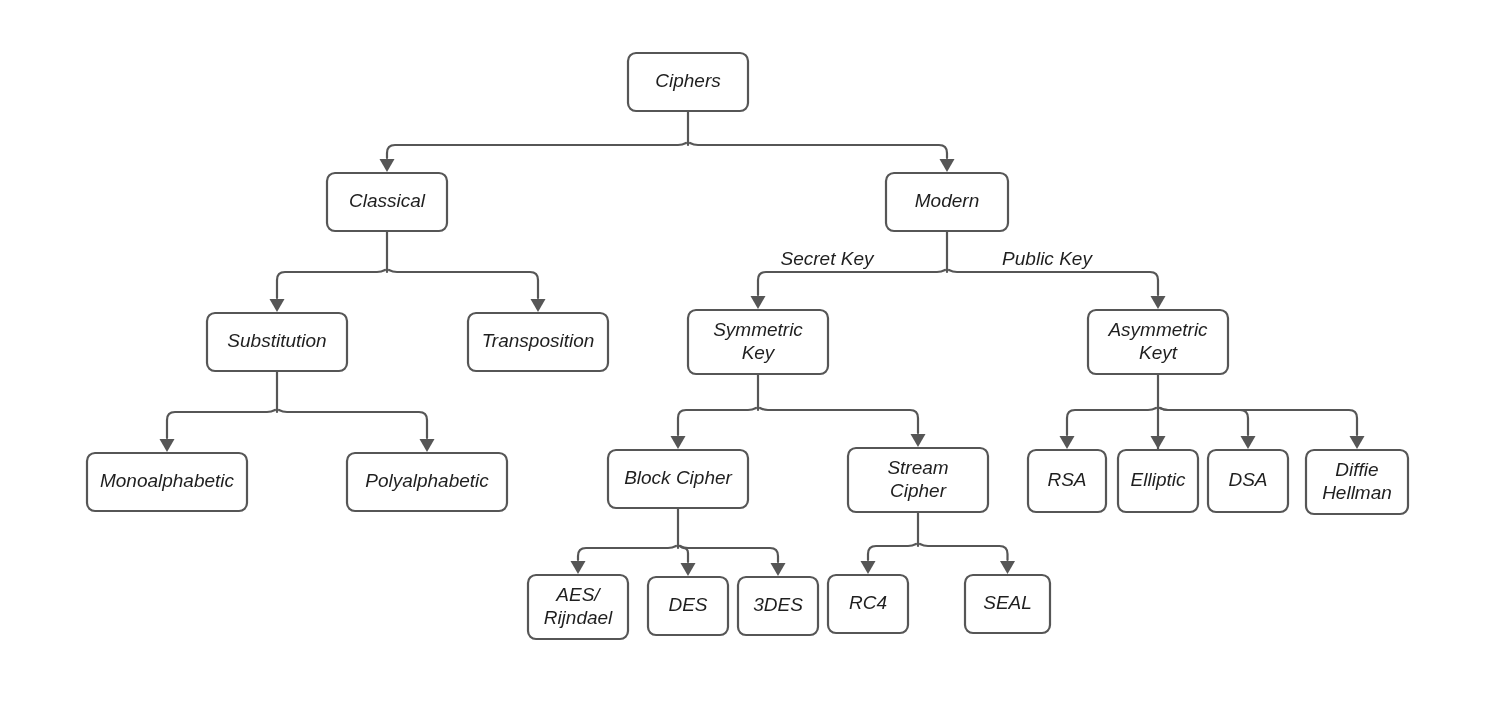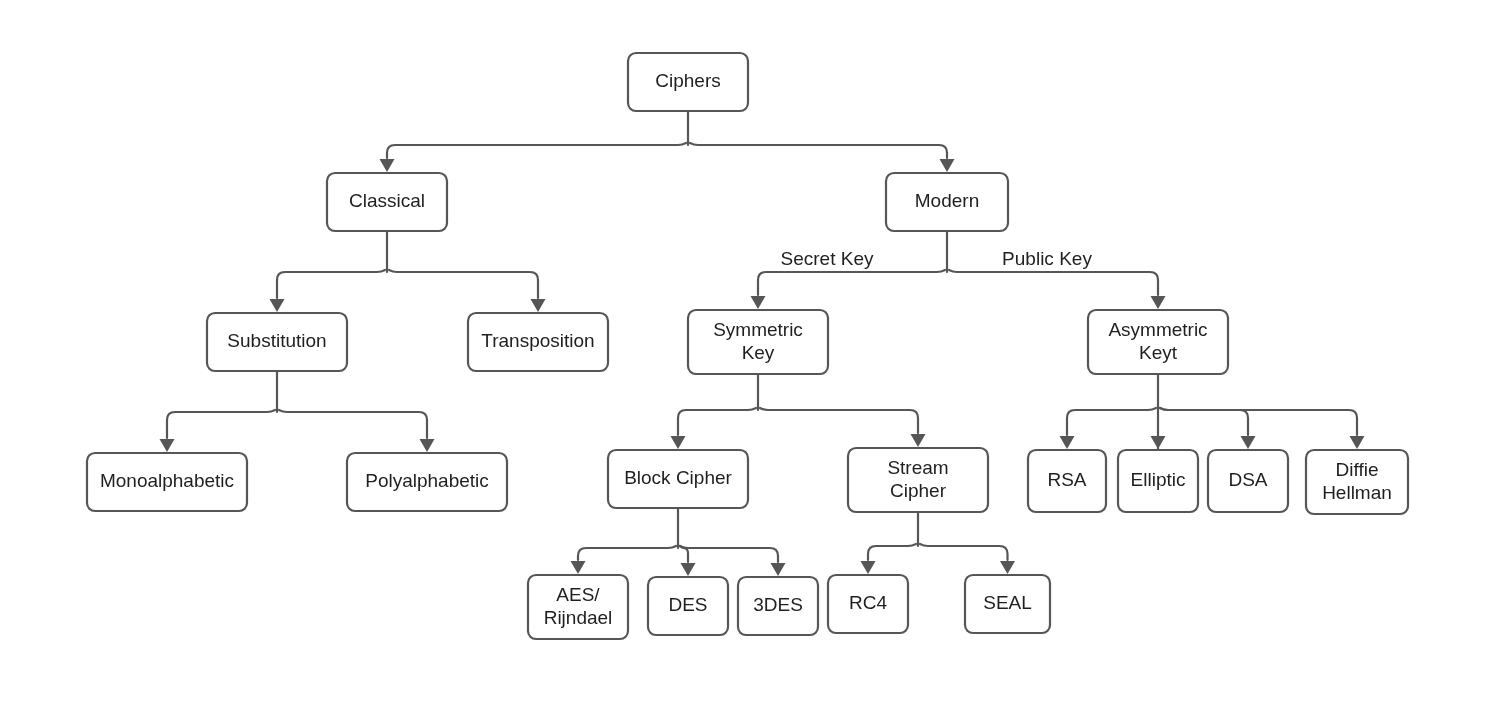--- a/index.html
+++ b/index.html
@@ -12,20 +12,21 @@
     width: 1496px;
     height: 704px;
     font-family: "Liberation Sans", sans-serif;
     overflow: hidden;
   }
   #diagram-root {
     position: relative;
     width: 1496px;
     height: 704px;
     background: #ffffff;
+    font-style: italic;
   }
   svg#diagram-svg {
     position: absolute;
     top: 0;
     left: 0;
     width: 1496px;
     height: 704px;
     display: block;
   }
   .node-rect {

